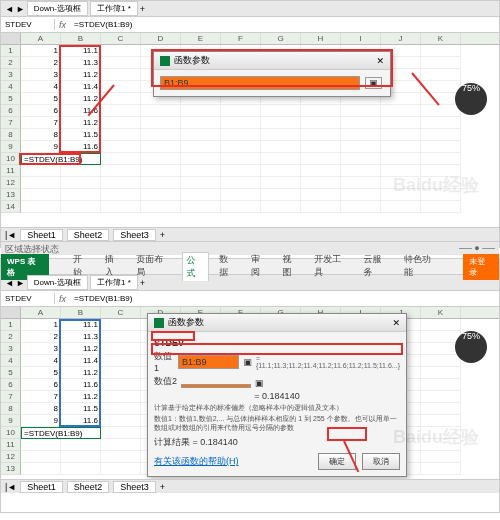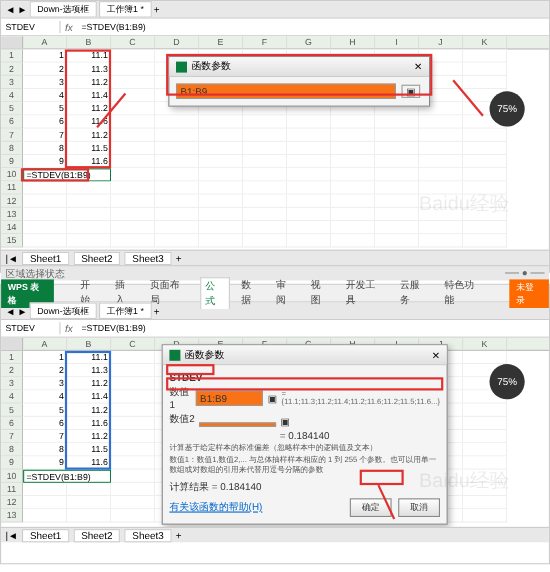--- a/index.html
+++ b/index.html
@@ -32,25 +32,25 @@
 .cell.left{text-align:left}
 .selbox{position:absolute;border:2px solid #e03030;pointer-events:none}
 .redline{position:absolute;width:2px;background:#e03030;transform-origin:top}
 .dlg{position:absolute;background:#f4f4f4;border:1px solid #888;box-shadow:2px 2px 6px rgba(0,0,0,.3)}
 .dlg-title{background:linear-gradient(#f8f8f8,#e0e0e0);padding:2px 6px;font-size:8px;display:flex;align-items:center;gap:4px;border-bottom:1px solid #ccc}
 .dlg-title .ico{width:10px;height:10px;background:#0a7d3e;display:inline-block}
 .dlg-body{padding:6px;font-size:8px;color:#333}
 .dlg-input{background:#f97316;border:1px solid #999;padding:1px 3px;display:inline-block}
 .dlg-btn{background:linear-gradient(#fefefe,#e0e0e0);border:1px solid #888;padding:2px 10px;font-size:8px;display:inline-block;margin-left:6px}
 .red-rect{border:2px solid #e03030;position:absolute;pointer-events:none}
-.zoom-badge{position:absolute;right:22px;width:32px;height:32px;background:#333;border-radius:50%;color:#fff;display:flex;align-items:center;justify-content:center;font-size:9px}
+.zoom-badge{position:absolute;right:12px;width:32px;height:32px;background:#333;border-radius:50%;color:#fff;display:flex;align-items:flex-start;justify-content:center;font-size:9px}
 .status-bar{height:14px;background:#e8e8e8;border-top:1px solid #ccc;font-size:8px;color:#666;padding:1px 4px;display:flex;justify-content:space-between}
 .sheet-tabs{display:flex;align-items:center;height:14px;background:#e8e8e8;border-top:1px solid #ccc;font-size:8px;padding:0 4px;gap:4px}
 .sheet-tab{background:#fff;border:1px solid #ccc;padding:0 6px}
-.watermark{position:absolute;right:36px;bottom:30px;color:rgba(0,0,0,.08);font-size:18px;font-weight:normal;pointer-events:none}
+.watermark{position:absolute;right:20px;bottom:30px;color:rgba(0,0,0,.08);font-size:18px;font-weight:bold;pointer-events:none}
 .link{color:#0066cc;text-decoration:underline}
 </style>
 </head>
 <body>
 
 <div class="screenshot s1">
   <div class="tabstrip">
     <span>◄</span>
     <span>►</span>
     <span class="doc-tab">Down-选项框</span>
@@ -266,34 +266,20 @@
           <div class="cell"></div>
           <div class="cell"></div>
           <div class="cell"></div>
           <div class="cell"></div>
           <div class="cell"></div>
           <div class="cell"></div>
           <div class="cell"></div>
           <div class="cell"></div>
           <div class="cell"></div>
         </div>
-        <div class="row">
-          <div class="rh">15</div>
-          <div class="cell"></div>
-          <div class="cell"></div>
-          <div class="cell"></div>
-          <div class="cell"></div>
-          <div class="cell"></div>
-          <div class="cell"></div>
-          <div class="cell"></div>
-          <div class="cell"></div>
-          <div class="cell"></div>
-          <div class="cell"></div>
-          <div class="cell"></div>
-        </div>
       </div>
 
     <div class="selbox" style="left:58px;top:12px;width:42px;height:108px"></div>
 
     <div class="red-rect" style="left:18px;top:120px;width:62px;height:12px"></div>
 
     <div class="redline" style="left:112px;top:52px;height:40px;transform:rotate(40deg)"></div>
     <div class="redline" style="left:410px;top:40px;height:42px;transform:rotate(-40deg)"></div>
 
     <div class="dlg" style="left:152px;top:18px;width:238px">

